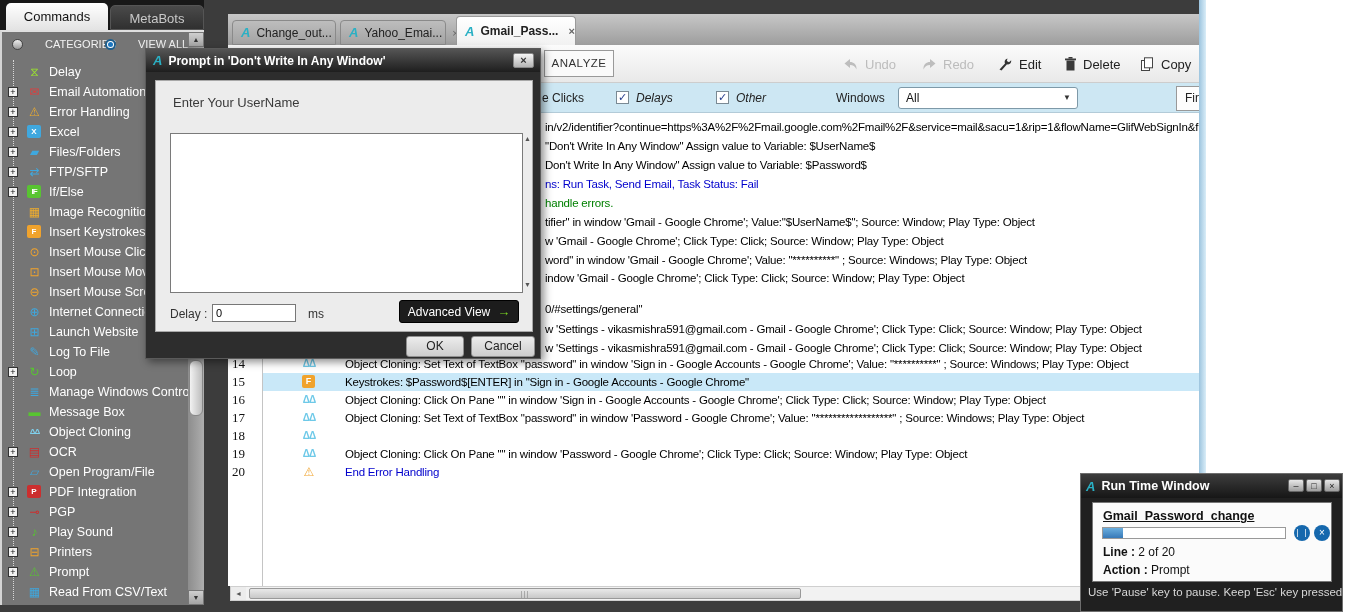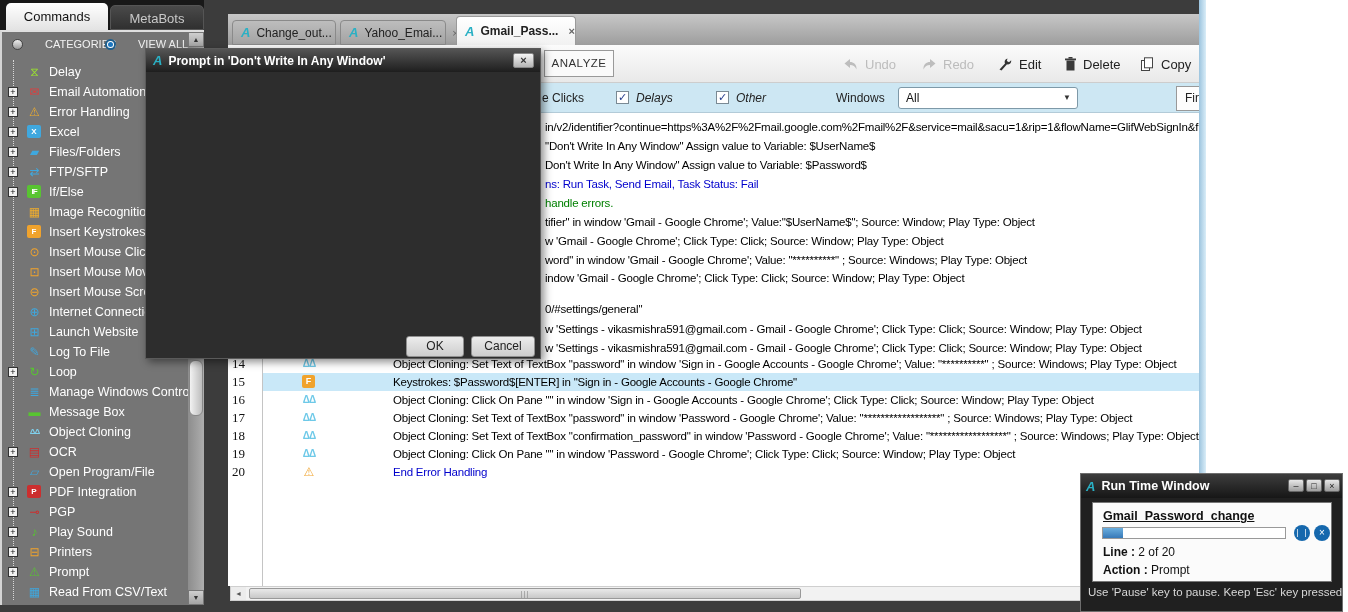--- a/index.html
+++ b/index.html
@@ -79,21 +79,21 @@
   .frag { position:absolute; left:317px; height:16px; font-size:11.5px; letter-spacing:-0.2px;
     white-space:nowrap; }
   .trow { position:absolute; left:0; width:100%; height:18px; cursor:pointer; }
   .trow .hl { position:absolute; left:35px; right:0; top:0; height:18px; background:#c9e8f8; }
   .rnum { position:absolute; left:4px; width:26px; font-size:13px;
     font-family:"Liberation Serif", serif; color:#111; line-height:18px; }
   .ricon { position:absolute; left:72px; width:18px; text-align:center; line-height:18px; }
   .ricon.kbox { left:74px; top:2px; width:13px; height:13px; background:#f0a32d; border-radius:2px;
     color:#fff; font-size:9px; font-weight:bold; line-height:13px; }
   .rtext { position:absolute; left:117px; font-size:11.5px; letter-spacing:-0.2px; color:#000;
-    line-height:18px; white-space:nowrap;margin-left:48px; }
+    line-height:18px; white-space:nowrap; }
   .hscroll { position:absolute; left:2px; top:572px; width:966px; height:15px; background:#f2f2f2;
     border:1px solid #cfcfcf; }
   .harrow { position:absolute; left:0; top:0; width:15px; height:13px; background:#ececec; color:#555;
     font-size:7px; text-align:center; line-height:13px; cursor:pointer; }
   .hthumb { position:absolute; left:18px; top:1px; width:552px; height:11px; border:1px solid #999;
     border-radius:2px; background:linear-gradient(#e9e9e9,#c8c8c8); color:#888; font-size:7px;
     text-align:center; line-height:9px; letter-spacing:1px; cursor:pointer; }
 
   
   .dialog { position:absolute; left:145px; top:48px; width:396px; height:311px; background:#2d2d2d;
@@ -401,21 +401,20 @@
             <span class="rtext" style="color: rgb(0, 0, 0);">Object Cloning: Click On Pane "" in window 'Sign in - Google Accounts - Google Chrome'; Click Type: Click; Source: Window; Play Type: Object</span>
           </div>
           <div class="trow" style="top: 296px;">
             <span class="rnum">17</span>
             <span class="ricon" style="color: rgb(110, 201, 232); font-size: 10px; font-weight: bold; letter-spacing: -1px;">ΔΔ</span>
             <span class="rtext" style="color: rgb(0, 0, 0);">Object Cloning: Set Text of TextBox "password" in window 'Password - Google Chrome'; Value: "******************" ; Source: Windows; Play Type: Object</span>
           </div>
           <div class="trow" style="top: 314px;">
             <span class="rnum">18</span>
             <span class="ricon" style="color: rgb(110, 201, 232); font-size: 10px; font-weight: bold; letter-spacing: -1px;">ΔΔ</span>
-            <span class="rtext" style="color: rgb(0, 0, 0);">Object Cloning: Set Text of TextBox "confirmation_password" in window 'Password - Google Chrome'; Value: "******************" ; Source: Windows; Play Type: Object</span>
           </div>
           <div class="trow" style="top: 332px;">
             <span class="rnum">19</span>
             <span class="ricon" style="color: rgb(110, 201, 232); font-size: 10px; font-weight: bold; letter-spacing: -1px;">ΔΔ</span>
             <span class="rtext" style="color: rgb(0, 0, 0);">Object Cloning: Click On Pane "" in window 'Password - Google Chrome'; Click Type: Click; Source: Window; Play Type: Object</span>
           </div>
           <div class="trow" style="top: 350px;">
             <span class="rnum">20</span>
             <span class="ricon" style="color: rgb(240, 163, 45); font-size: 12px;">⚠</span>
             <span class="rtext" style="color: rgb(0, 0, 204);">End Error Handling</span>
@@ -426,20 +425,33 @@
         <span class="harrow">◄</span>
         <span class="hthumb">|||</span>
       </div>
     </div>
 
     <div class="dialog">
       <div class="dtitle">
         <span class="alogo">A</span>
         <span class="dtitletext">Prompt in 'Don't Write In Any Window'</span>
         <span class="dclose">×</span>
+      </div>
+      <div class="dpanel">
+        <div class="dprompt">Enter Your UserName</div>
+        <textarea class="dtext" style=""></textarea>
+        <span class="scr" style="top:54px">▲</span>
+        <span class="scr" style="top:200px">▼</span>
+        <span class="dlabel" style="left:14px; top:226px">Delay :</span>
+        <input class="dinput" value="0" style="">
+        <span class="dlabel" style="left:152px; top:226px">ms</span>
+        <div class="advbtn">
+          <span>Advanced View</span>
+          <span class="advarrow">→</span>
+        </div>
       </div>
       <div class="dbtn" style="left:260px; width:58px">OK</div>
       <div class="dbtn" style="left:325px; width:64px">Cancel</div>
     </div>
   </div>
 
   <div class="rtw">
     <div class="rtitle">
       <span class="alogo">A</span>
       <span class="rtitletext">Run Time Window</span>

